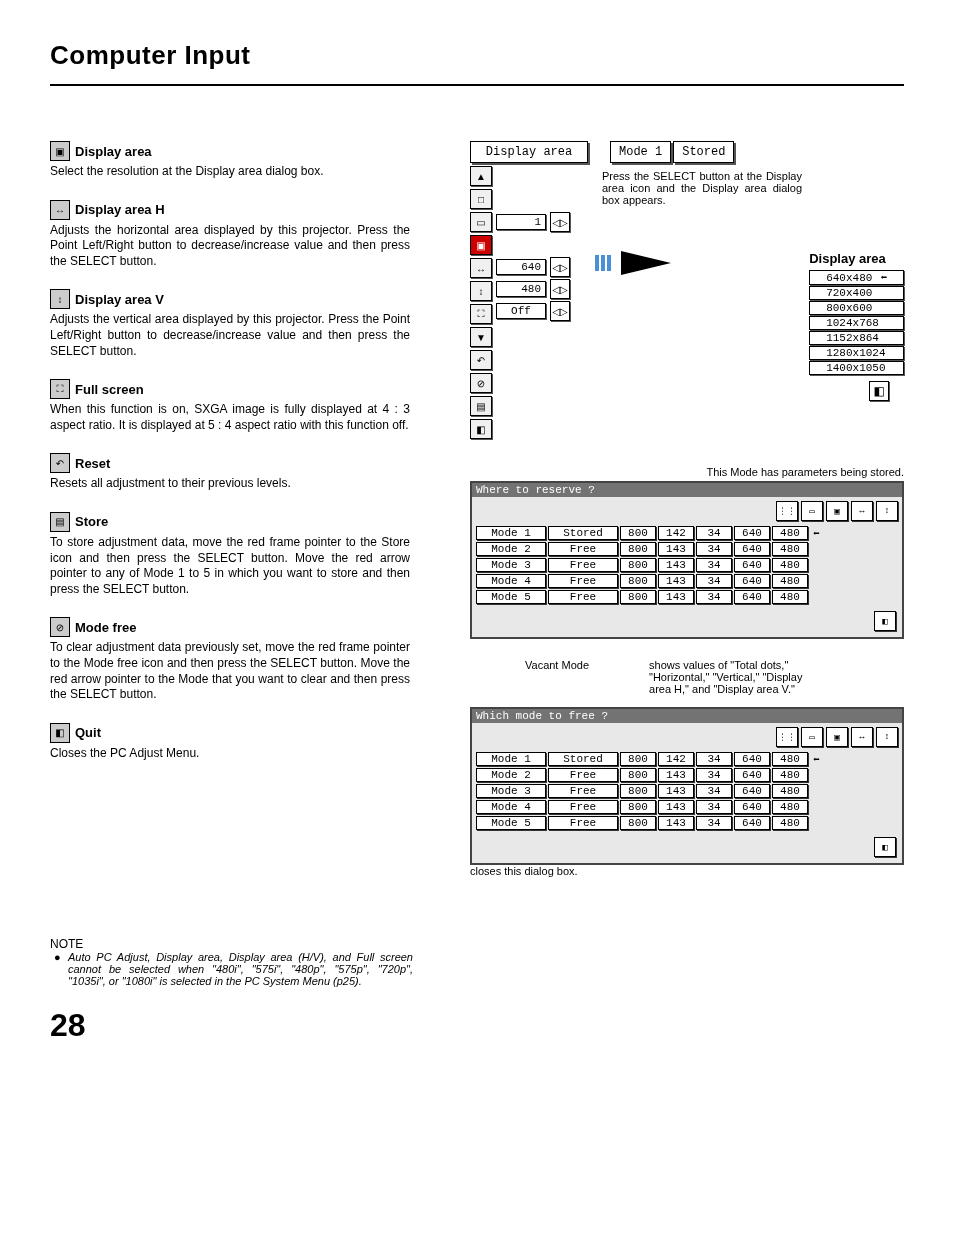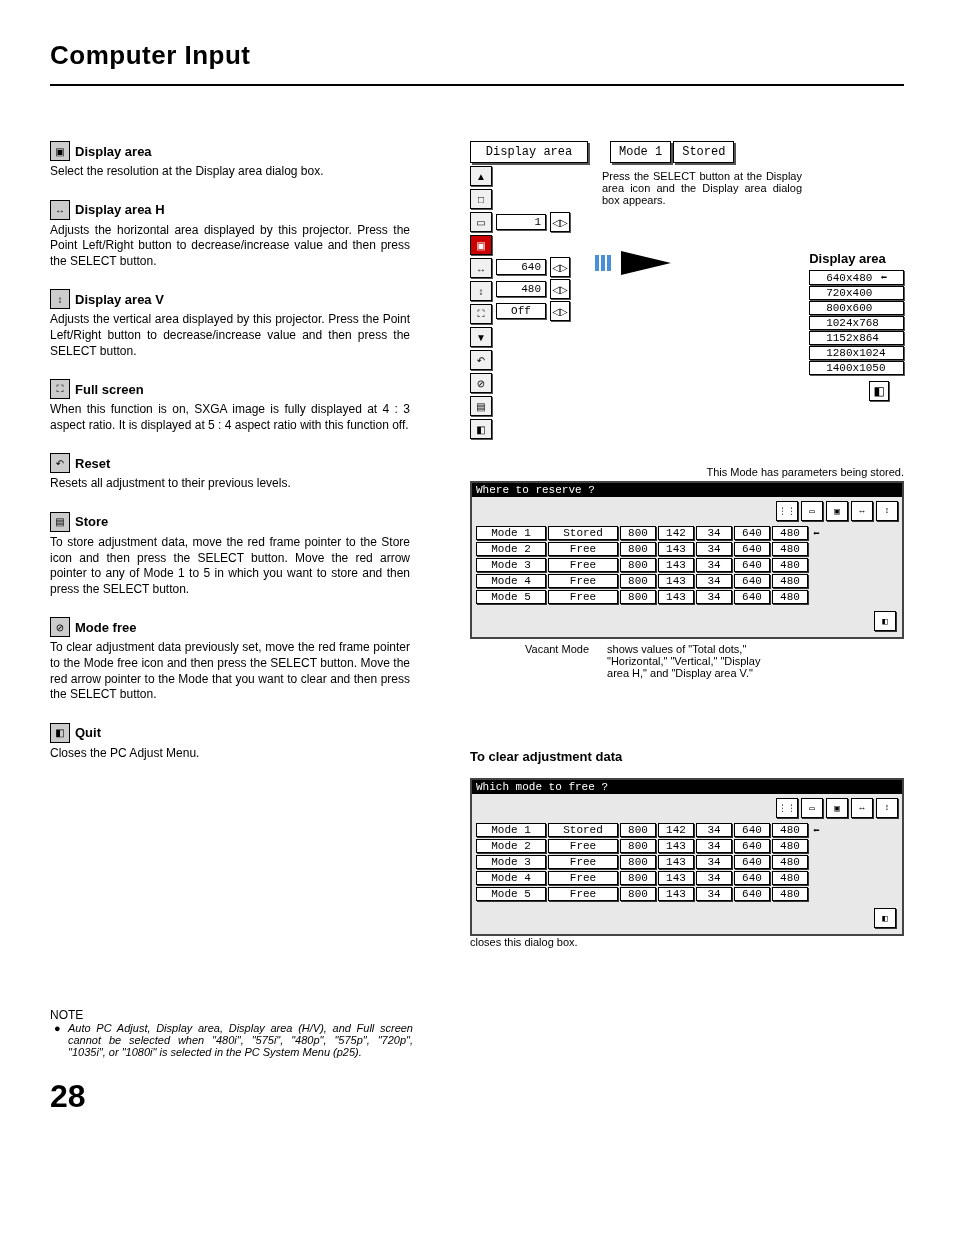--- a/index.html
+++ b/index.html
@@ -212,21 +212,21 @@
     text-align: right;
     margin-bottom: 3px;
   }
   .mode-table {
     border: 2px solid #444;
     background: #e8e8e8;
     font-family: 'Courier New', monospace;
     font-size: 11px;
   }
   .mt-header {
-    background: #000000;
+    background: #737373;
     color: #fff;
     padding: 1px 4px;
     font-size: 11px;
   }
   .mt-icon-row {
     display: flex;
     justify-content: flex-end;
     gap: 3px;
     padding: 4px;
   }
@@ -264,22 +264,22 @@
   .mt-footer {
     display: flex;
     justify-content: flex-end;
     padding: 6px;
   }
   .callout {
     font-size: 11px;
   }
   .callout-row {
     display: flex;
-    gap: 18px;
-    margin-top: 4px;
+    gap: 60px;
+    margin-top: 20px;
   }
   .note-section {
     margin-top: 60px;
   }
   .note-title {
     font-weight: normal;
     font-size: 12px;
   }
   .note-body {
     font-style: italic;
@@ -508,21 +508,20 @@
         </div>
       <div class="mt-footer">
           <div class="mt-icon">◧</div>
         </div>
     </div>
     <div class="callout-row">
       <div class="callout" style="margin-left:55px;">Vacant Mode</div>
       <div class="callout" style="width:170px;">shows values of "Total dots," "Horizontal," "Vertical," "Display area H," and "Display area V."</div>
     </div>
 
-    <div class="subhead" style="margin-top:70px;">To clear adjustment data</div>
     <div style="height:12px;"></div>
     <div class="mode-table">
       <div class="mt-header">Which mode to free ?</div>
       <div class="mt-icon-row">
         <div class="mt-icon">⋮⋮</div>
         <div class="mt-icon">▭</div>
         <div class="mt-icon">▣</div>
         <div class="mt-icon">↔</div>
         <div class="mt-icon">↕</div>
       </div>

